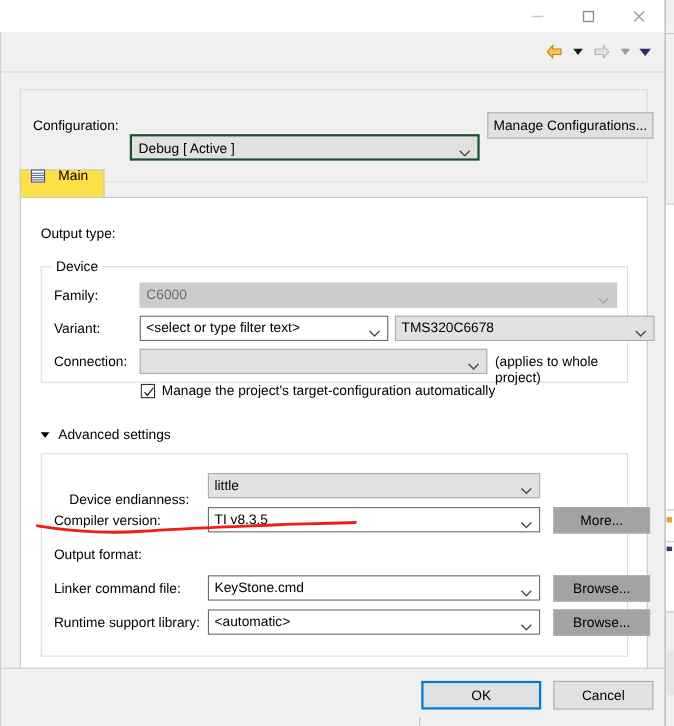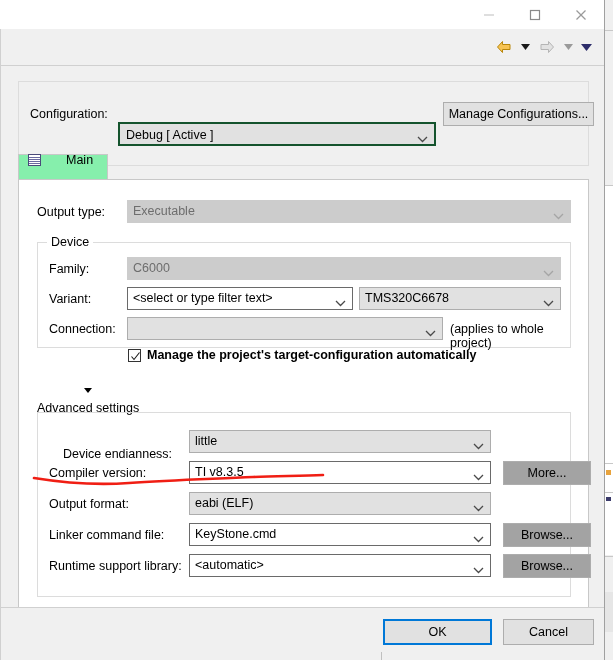--- a/index.html
+++ b/index.html
@@ -155,24 +155,24 @@
   .tabstrip {
     position: absolute;
     left: 17px; top: 88px;
     width: 571px; height: 26px;
   }
   .tab {
     position: absolute;
     left: 0; top: 0;
     height: 26px;
     padding: 0 14px 16px 9px;
-    background: #86efac;
+    background: #fde047;
     border: 1px solid #c8c8c8;
     border-bottom: none;
-    display: flex; align-items: center; gap: 25px;
+    display: flex; align-items: center; gap: 12px;
     box-sizing: border-box;
     font-size: 12.5px;
   }
   .tab-underline {
     position: absolute;
     left: 0; bottom: 0; right: 0;
     height: 1px;
     background: #c8c8c8;
   }
   .tabicon {
@@ -426,28 +426,20 @@
               <i style="top:6px;"></i>
               <i style="top:8px;"></i>
           </span>
           <span>Main</span>
         </div>
       </div>
 
       <div class="tabpanel">
 
         <div class="row-label" style="left:18px; top:25px;">Output type:</div>
-        <div class="combo disabled" style="left:108px; top:20px; width:444px;">
-          <span class="txt">Executable</span>
-          <span class="chev">
-            <svg width="11" height="7" viewBox="0 0 11 7">
-              <path d="M1 1 L5.5 5.5 L10 1" fill="none" stroke="#a5a5a5" stroke-width="1.3"></path>
-            </svg>
-          </span>
-        </div>
 
         <div class="groupbox" style="left:18px; top:62px; width:534px; height:106px;">
           <span class="legend">Device</span>
         </div>
 
         <div class="row-label" style="left:30px; top:82px;">Family:</div>
         <div class="combo disabled" style="left:108px; top:77px; width:434px;">
           <span class="txt">C6000</span>
           <span class="chev">
             <svg width="11" height="7" viewBox="0 0 11 7">
@@ -458,50 +450,50 @@
 
         <div class="row-label" style="left:30px; top:112px;">Variant:</div>
         <div class="combo" style="left:108px; top:107px; width:226px;">
           <span class="txt">&lt;select or type filter text&gt;</span>
           <span class="chev">
             <svg width="11" height="7" viewBox="0 0 11 7">
               <path d="M1 1 L5.5 5.5 L10 1" fill="none" stroke="#4a4a4a" stroke-width="1.3"></path>
             </svg>
           </span>
         </div>
-        <div class="combo grey" style="left:340px; top:107px; width:202px;">
+        <div class="combo grey" style="left:340px; top:107px; width:236px;">
           <span class="txt">TMS320C6678</span>
           <span class="chev">
             <svg width="11" height="7" viewBox="0 0 11 7">
               <path d="M1 1 L5.5 5.5 L10 1" fill="none" stroke="#4a4a4a" stroke-width="1.3"></path>
             </svg>
           </span>
         </div>
 
         <div class="row-label" style="left:30px; top:142px;">Connection:</div>
         <div class="combo grey" style="left:108px; top:137px; width:316px;">
           <span class="txt"></span>
           <span class="chev">
             <svg width="11" height="7" viewBox="0 0 11 7">
               <path d="M1 1 L5.5 5.5 L10 1" fill="none" stroke="#4a4a4a" stroke-width="1.3"></path>
             </svg>
           </span>
         </div>
         <div class="note" style="left:431px; top:142px;">(applies to whole project)</div>
 
-        <div class="checkrow" style="left:109px; top:168px;font-weight:bold;">
+        <div class="checkrow" style="left:109px; top:168px;">
           <span class="checkbox">
             <svg width="11" height="11" viewBox="0 0 11 11">
               <path d="M1.5 5.5 L4 8.5 L9.5 1.5" fill="none" stroke="#1a1a1a" stroke-width="1.1"></path>
             </svg>
           </span>
           <span>Manage the project's target-configuration automatically</span>
         </div>
 
-        <div class="adv-toggle" style="left:18px; top:208px;flex-direction:column;">
+        <div class="adv-toggle" style="left:18px; top:208px;">
           <span class="tri-down"></span>
           <span>Advanced settings</span>
         </div>
 
         <div class="groupbox" style="left:18px; top:232px; width:534px; height:185px;"></div>
 
         <div class="row-label" style="left:44px; top:255px;margin-top:12px;">Device endianness:</div>
         <div class="combo grey" style="left:170px; top:250px; width:302px;">
           <span class="txt">little</span>
           <span class="chev">
@@ -516,28 +508,20 @@
           <span class="txt">TI v8.3.5</span>
           <span class="chev">
             <svg width="11" height="7" viewBox="0 0 11 7">
               <path d="M1 1 L5.5 5.5 L10 1" fill="none" stroke="#4a4a4a" stroke-width="1.3"></path>
             </svg>
           </span>
         </div>
         <div class="btn-sm" style="left:484px; top:281px; width:88px;">More...</div>
 
         <div class="row-label" style="left:30px; top:317px;">Output format:</div>
-        <div class="combo grey" style="left:170px; top:312px; width:302px;">
-          <span class="txt">eabi (ELF)</span>
-          <span class="chev">
-            <svg width="11" height="7" viewBox="0 0 11 7">
-              <path d="M1 1 L5.5 5.5 L10 1" fill="none" stroke="#4a4a4a" stroke-width="1.3"></path>
-            </svg>
-          </span>
-        </div>
 
         <div class="row-label" style="left:30px; top:348px;">Linker command file:</div>
         <div class="combo" style="left:170px; top:343px; width:302px;">
           <span class="txt">KeyStone.cmd</span>
           <span class="chev">
             <svg width="11" height="7" viewBox="0 0 11 7">
               <path d="M1 1 L5.5 5.5 L10 1" fill="none" stroke="#4a4a4a" stroke-width="1.3"></path>
             </svg>
           </span>
         </div>

